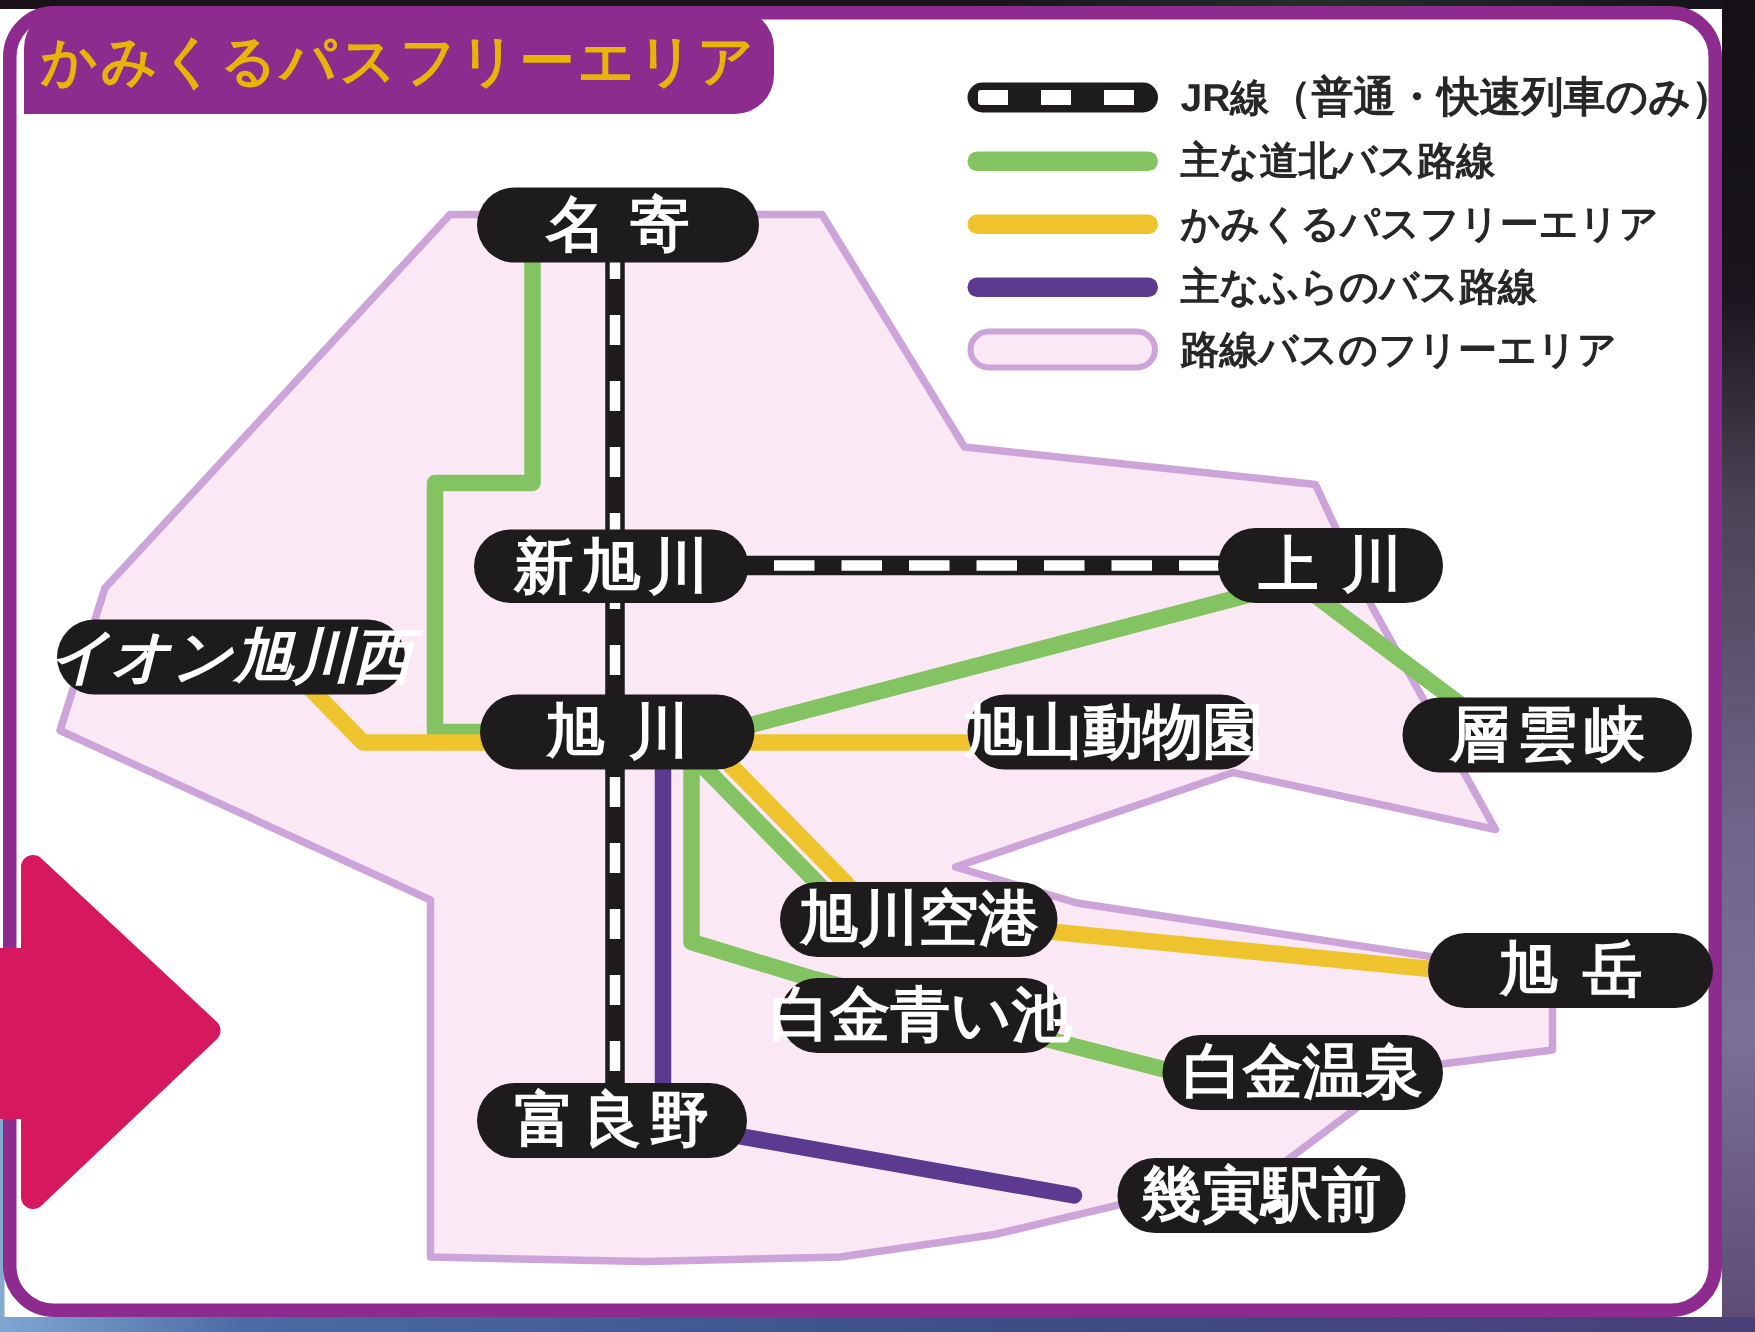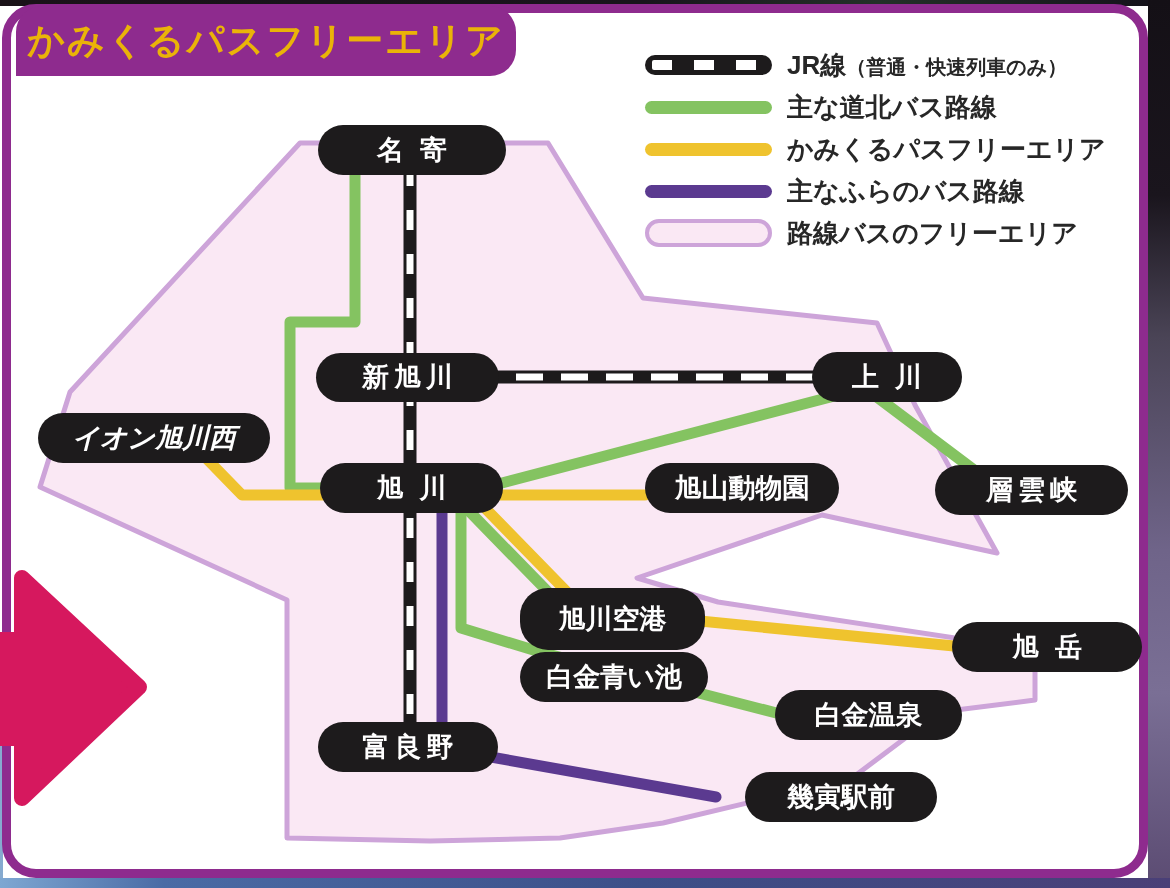--- a/index.html
+++ b/index.html
@@ -21,33 +21,33 @@
     background:#ffffff;border:9px solid #8e2b8e;border-radius:34px;
   }
   #map-svg,#arrow-svg{position:absolute;left:0;top:0;width:1170px;height:888px;}
   #map-svg{z-index:2;}
   #arrow-svg{z-index:6;}
 
   #stations{position:absolute;left:0;top:0;width:1170px;height:888px;z-index:3;}
   .station{
     position:absolute;background:#1d1b1c;color:#ffffff;border-radius:28px;
     display:flex;align-items:center;justify-content:center;
-    font-weight:bold;font-size:27px;line-height:1;white-space:nowrap;
+    font-weight:bold;font-size:40px;line-height:1;white-space:nowrap;
   }
 
   #legend{position:absolute;left:645px;top:44px;z-index:4;}
   .legend-row{display:flex;align-items:center;height:42px;}
   .sw{width:127px;flex:0 0 127px;margin-right:15px;}
   .sw-jr{height:20px;border-radius:10px;background:#1d1b1c;position:relative;}
   .sw-jr-inner{position:absolute;left:7px;right:7px;top:5px;bottom:5px;border-radius:2px;
     background:repeating-linear-gradient(90deg,#ffffff 0 20px,#1d1b1c 20px 42px);}
   .sw-solid{height:13px;border-radius:7px;}
   .sw-area{height:28px;border-radius:16px;border:4px solid #cda4d9;box-sizing:border-box;}
   .legend-label{font-weight:bold;color:#272727;font-size:26px;white-space:nowrap;}
-  .legend-note{font-size:20px;font-weight:bold;color:#272727;}
+  .legend-note{font-size:28px;font-weight:bold;color:#272727;}
 
   #title-tab{
     position:absolute;left:16px;top:6px;z-index:5;width:500px;height:70px;
     background:#8e2b8e;border-radius:26px 26px 26px 0;
     color:#eab308;font-weight:bold;font-size:37px;letter-spacing:2px;
     display:flex;align-items:center;justify-content:center;
   }
 </style>
 </head>
 <body>
@@ -77,21 +77,21 @@
   </svg>
 
 <div id="stations">
     <div class="station" style="left: 318px; top: 125px; width: 188px; height: 50px; letter-spacing: 16px; text-indent: 16px;">名寄</div>
     <div class="station" style="left: 316px; top: 353px; width: 183px; height: 49px; letter-spacing: 5px; text-indent: 5px;">新旭川</div>
     <div class="station" style="left: 812px; top: 352px; width: 150px; height: 50px; letter-spacing: 16px; text-indent: 16px;">上川</div>
     <div class="station" style="left: 38px; top: 413px; width: 232px; height: 50px; letter-spacing: 0px; text-indent: 0px; font-style: italic;">イオン旭川西</div>
     <div class="station" style="left: 320px; top: 463px; width: 183px; height: 50px; letter-spacing: 16px; text-indent: 16px;">旭川</div>
     <div class="station" style="left: 645px; top: 463px; width: 194px; height: 50px; letter-spacing: 0px; text-indent: 0px;">旭山動物園</div>
     <div class="station" style="left: 935px; top: 465px; width: 193px; height: 50px; letter-spacing: 5px; text-indent: 5px; text-align: center;">層雲峡</div>
-    <div class="station" style="left: 520px; top: 588px; width: 185px; height: 62px; letter-spacing: 0px; text-indent: 0px;">旭川空港</div>
+    <div class="station" style="left: 520px; top: 588px; width: 185px; height: 50px; letter-spacing: 0px; text-indent: 0px;">旭川空港</div>
     <div class="station" style="left: 952px; top: 622px; width: 190px; height: 50px; letter-spacing: 16px; text-indent: 16px; text-align: right;">旭岳</div>
     <div class="station" style="left: 520px; top: 652px; width: 188px; height: 50px; letter-spacing: 0px; text-indent: 0px;">白金青い池</div>
     <div class="station" style="left: 775px; top: 690px; width: 187px; height: 50px; letter-spacing: 0px; text-indent: 0px;">白金温泉</div>
     <div class="station" style="left: 318px; top: 722px; width: 180px; height: 50px; letter-spacing: 5px; text-indent: 5px;">富良野</div>
     <div class="station" style="left: 745px; top: 772px; width: 192px; height: 50px; letter-spacing: 0px; text-indent: 0px;">幾寅駅前</div>
   </div>
 
 <div id="legend">
   <div class="legend-row">
     <span class="sw sw-jr">

